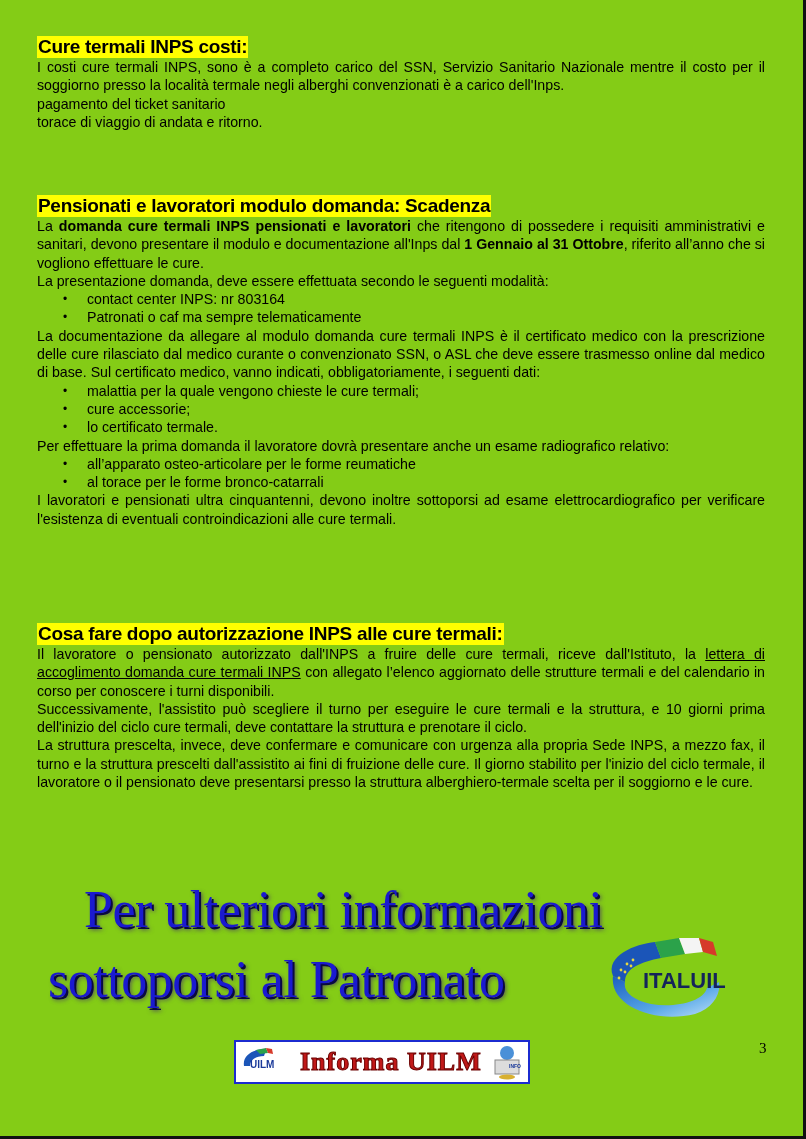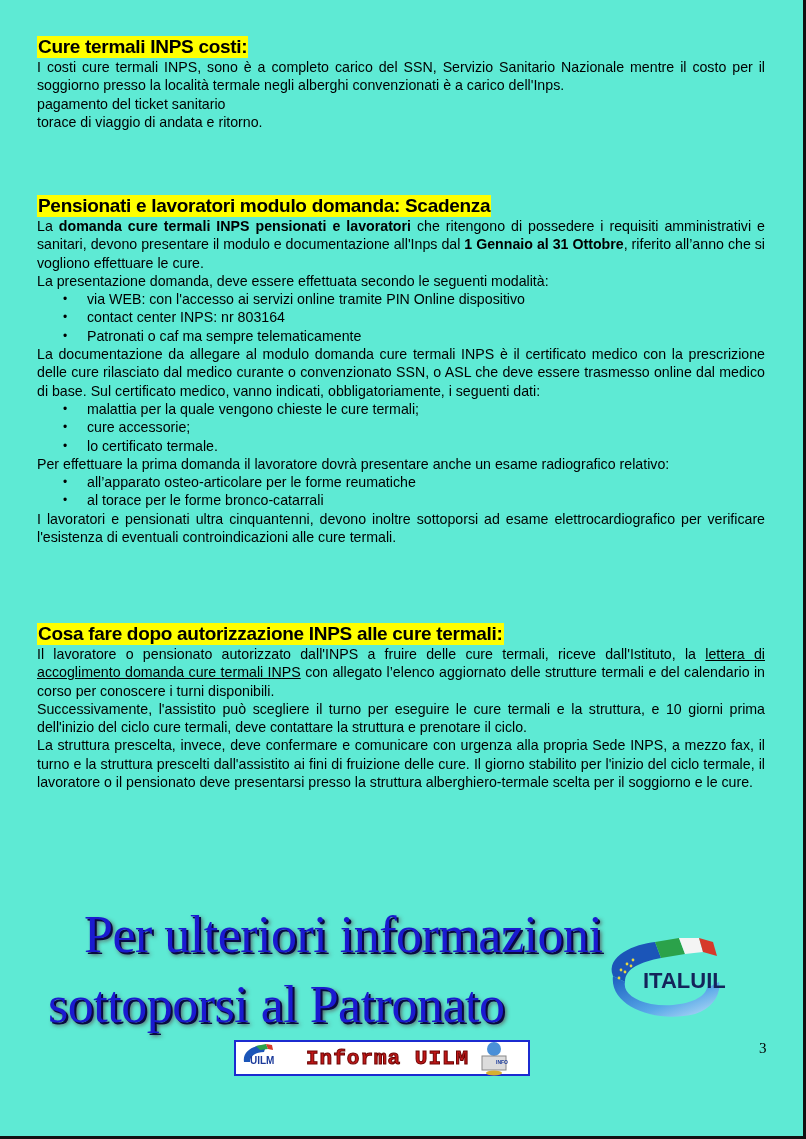--- a/index.html
+++ b/index.html
@@ -1,56 +1,55 @@
 <!DOCTYPE html>
 <html><head>
 <meta charset="utf-8">
 <style>
   html, body { margin:0; padding:0; }
   body { width:806px; height:1139px; background:#fff; position:relative; overflow:hidden;
          font-family:"Liberation Sans", sans-serif; color:#000; }
   .page { position:absolute; left:0; top:0; width:803px; height:1136px;
-          border-right:3px solid #111; border-bottom:3px solid #111; background:#5eead4; }
+          border-right:3px solid #111; border-bottom:3px solid #111; background:#84cc16; }
   .content { position:absolute; left:37px; top:36px; width:728px; font-size:14.2px; line-height:18.3px; }
   .h { display:inline-block; background:#ffff00; font-size:19px; font-weight:bold; line-height:22px;
        letter-spacing:-0.3px; padding:0 1px; }
   p { margin:0; text-align:justify; }
   .sec { position:absolute; left:0; width:728px; }
   ul { margin:0; padding:0 0 0 26px; list-style:none; }
   ul li { position:relative; padding-left:24px; }
   ul li::before { content:"\2022"; position:absolute; left:0; top:0; font-size:12px; }
   .u { text-decoration:underline; }
   .banner { position:absolute; font-family:"Liberation Serif", serif; font-size:52px; color:#1a1ad0;
-            letter-spacing:-0.5px; text-shadow:2px 2px 0 #0a0a40, 3px 3px 4px #555; line-height:60px;margin-top:25px; }
+            letter-spacing:-0.5px; text-shadow:2px 2px 0 #0a0a40, 3px 3px 4px #555; line-height:60px; }
   .italuil { position:absolute; left:595px; top:936px; width:140px; height:90px; }
-  .uilm { position:absolute; left:234px; top:1040px; width:296px; height:36px; border:2px solid #1b2bd0;
+  .uilm { position:absolute; left:234px; top:1040px; width:296px; height:44px; border:2px solid #1b2bd0;
           background:#fff; box-sizing:border-box; display:flex; align-items:center; }
-  .uilm .brand { font-family:Liberation Mono, monospace; font-weight:bold; color:#c01818; font-size:21px;
-                 letter-spacing:1px; -webkit-text-stroke:1px #6a0000; margin-left:26px; }
+  .uilm .brand { font-family:Liberation Serif, serif; font-weight:bold; color:#c01818; font-size:26px;
+                 letter-spacing:1px; -webkit-text-stroke:1px #6a0000; margin-left:20px; }
   .pnum { position:absolute; left:759px; top:1040px; font-family:"Liberation Serif", serif; font-size:15px; }
 </style>
 </head>
 <body>
 
 <div class="page">
   <div class="content">
 
     <div class="sec" style="top:0px;">
       <div class="h">Cure termali INPS costi:</div>
       <p>I costi cure termali INPS, sono è a completo carico del SSN, Servizio Sanitario Nazionale mentre il costo per il soggiorno presso la località termale negli alberghi convenzionati è a carico dell'Inps.</p>
       <p>pagamento del ticket sanitario</p>
       <p>torace di viaggio di andata e ritorno.</p>
     </div>
 
     <div class="sec" style="top:159px;">
       <div class="h">Pensionati e lavoratori modulo domanda: Scadenza</div>
       <p><span>La </span><b>domanda cure termali INPS pensionati e lavoratori</b><span> che ritengono di possedere i requisiti amministrativi e sanitari, devono presentare il modulo e documentazione all'Inps dal </span><b>1 Gennaio al 31 Ottobre</b><span>, riferito all’anno che si vogliono effettuare le cure.</span></p>
       <p>La presentazione domanda, deve essere effettuata secondo le seguenti modalità:</p>
       <ul>
-        <li>via WEB: con l'accesso ai servizi online tramite PIN Online dispositivo</li>
         <li>contact center INPS: nr 803164</li>
         <li>Patronati o caf ma sempre telematicamente</li>
       </ul>
       <p>La documentazione da allegare al modulo domanda cure termali INPS è il certificato medico con la prescrizione delle cure rilasciato dal medico curante o convenzionato SSN, o ASL che deve essere trasmesso online dal medico di base. Sul certificato medico, vanno indicati, obbligatoriamente, i seguenti dati:</p>
       <ul>
         <li>malattia per la quale vengono chieste le cure termali;</li>
         <li>cure accessorie;</li>
         <li>lo certificato termale.</li>
       </ul>
       <p>Per effettuare la prima domanda il lavoratore dovrà presentare anche un esame radiografico relativo:</p>

